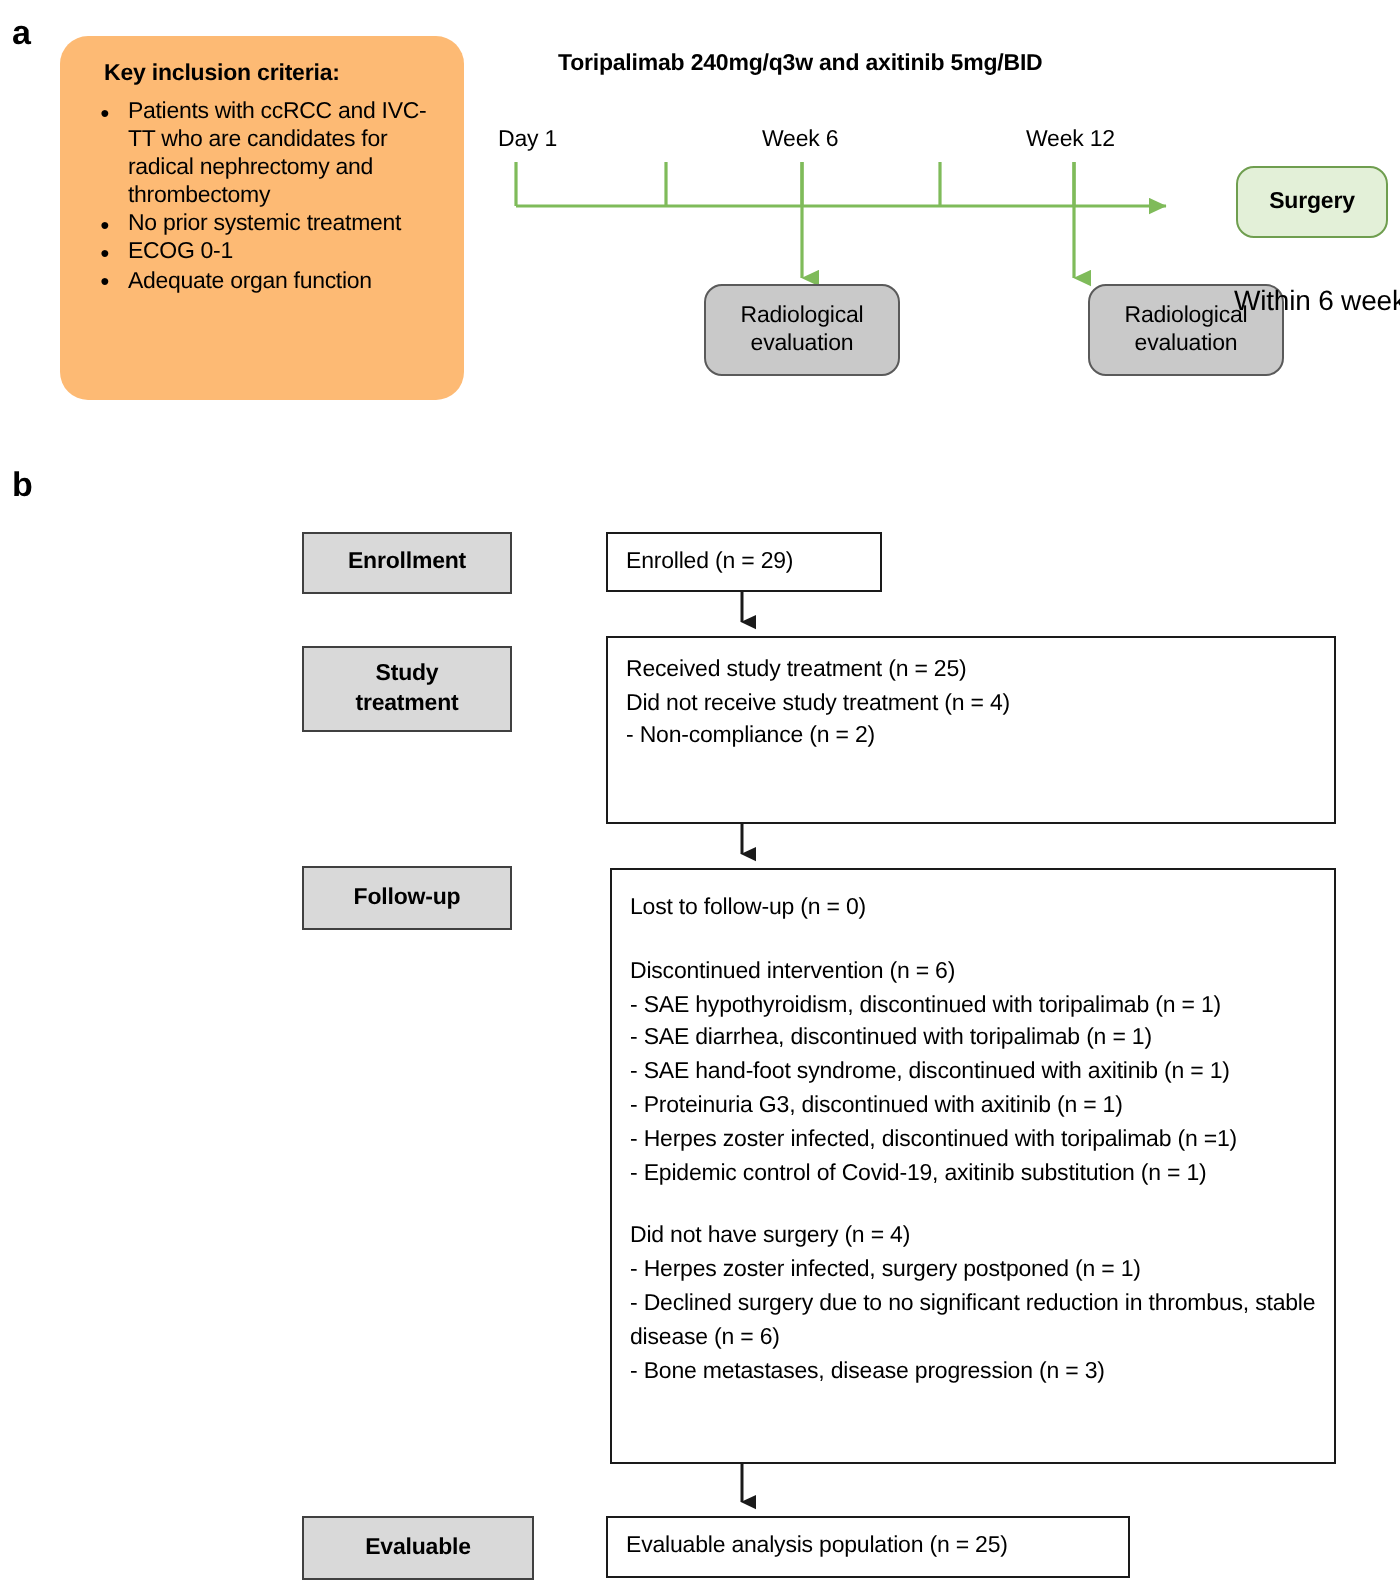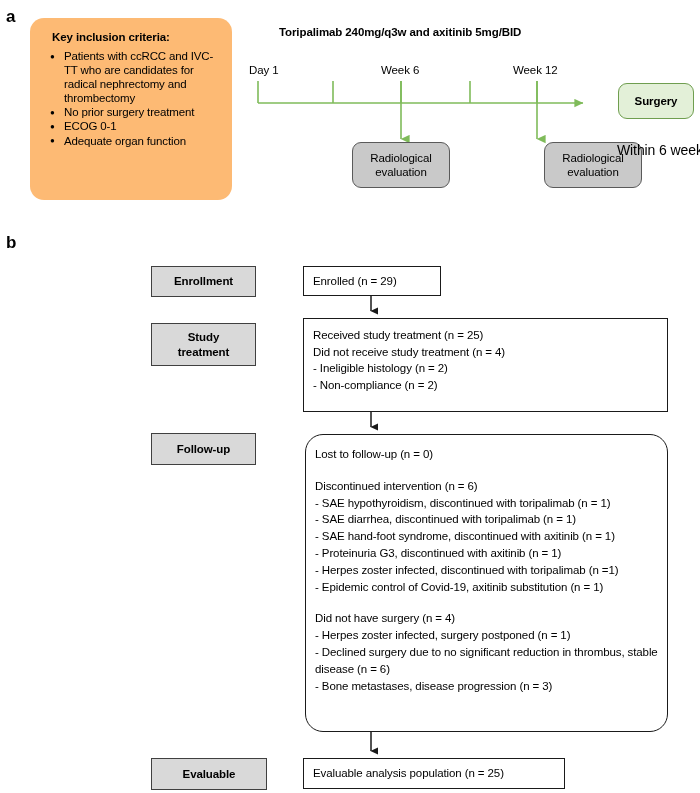--- a/index.html
+++ b/index.html
@@ -173,21 +173,20 @@
     left: 303px; top: 266px; width: 138px; height: 30px;
     display: flex; align-items: center; padding-left: 9px;
   }
   #box-treatment {
     left: 303px; top: 318px; width: 365px; height: 94px;
     padding: 8px 0 0 9px;
   }
   #box-followup {
     left: 305px; top: 434px; width: 363px; height: 298px;
     padding: 11px 0 0 9px;
-    border-radius: 18px;
   }
   #box-analysis {
     left: 303px; top: 758px; width: 262px; height: 31px;
     display: flex; align-items: center; padding-left: 9px;
   }
   .flow-line {
     margin: 0;
     line-height: 16.6px;
   }
   #box-followup .flow-line { line-height: 16.8px; }
@@ -204,21 +203,21 @@
 </style>
 </head>
 <body>
 
 <div class="panel-label" id="panel-a-label">a</div>
 
 <div id="inclusion-box">
   <div id="inclusion-title">Key inclusion criteria:</div>
   <ul id="inclusion-list">
     <li>Patients with ccRCC and IVC-TT who are candidates for radical nephrectomy and thrombectomy</li>
-    <li>No prior surgery treatment</li>
+    <li>No prior systemic treatment</li>
     <li>ECOG 0-1</li>
     <li>Adequate organ function</li>
   </ul>
 </div>
 
 <div id="regimen-title">Toripalimab 240mg/q3w and axitinib 5mg/BID</div>
 
 <div class="tl-label" id="tl-label-day1">Day 1</div>
 <div class="tl-label" id="tl-label-week6">Week 6</div>
 <div class="tl-label" id="tl-label-week12">Week 12</div>
@@ -284,21 +283,20 @@
     <marker id="arrow-blk-1" markerWidth="8" markerHeight="8" refX="3" refY="6" orient="auto">
       <path d="M0,0 L6,0 L3,6.4 z" fill="#1a1a1a"></path>
     </marker>
   </defs>
   <line x1="7" y1="0" x2="7" y2="15" stroke="#1a1a1a" stroke-width="1.5" marker-end="url(#arrow-blk-1)"></line>
 </svg>
 
 <div class="flow-box" id="box-treatment">
   <div class="flow-line">Received study treatment (n = 25)</div>
   <div class="flow-line">Did not receive study treatment (n = 4)</div>
-  <div class="flow-line">- Ineligible histology (n = 2)</div>
   <div class="flow-line">- Non-compliance (n = 2)</div>
 </div>
 
 <svg class="connector" id="connector-2" viewBox="0 0 14 22">
   <defs>
     <marker id="arrow-blk-2" markerWidth="8" markerHeight="8" refX="3" refY="6" orient="auto">
       <path d="M0,0 L6,0 L3,6.4 z" fill="#1a1a1a"></path>
     </marker>
   </defs>
   <line x1="7" y1="0" x2="7" y2="15" stroke="#1a1a1a" stroke-width="1.5" marker-end="url(#arrow-blk-2)"></line>

